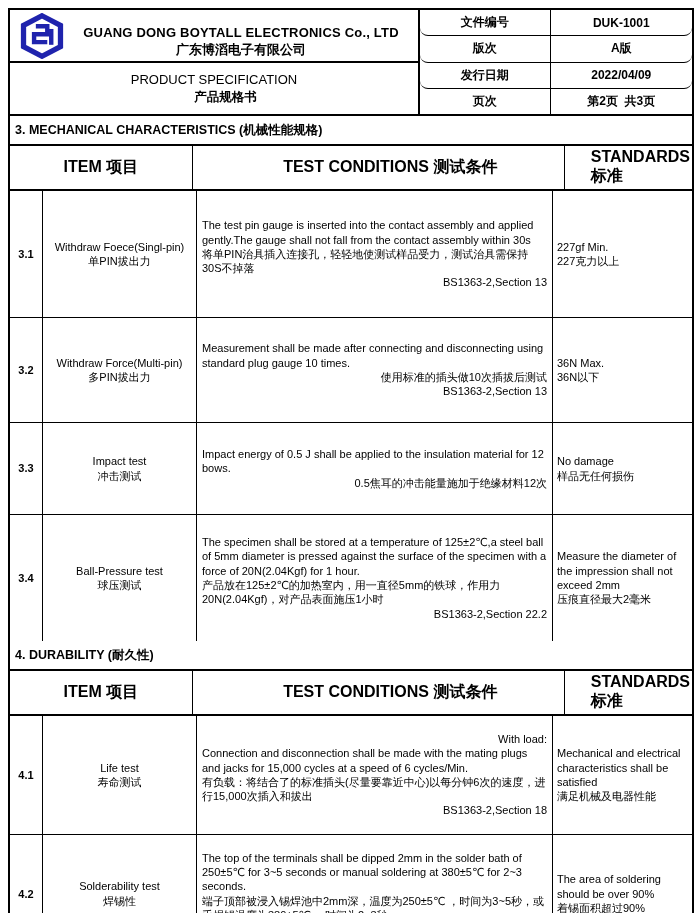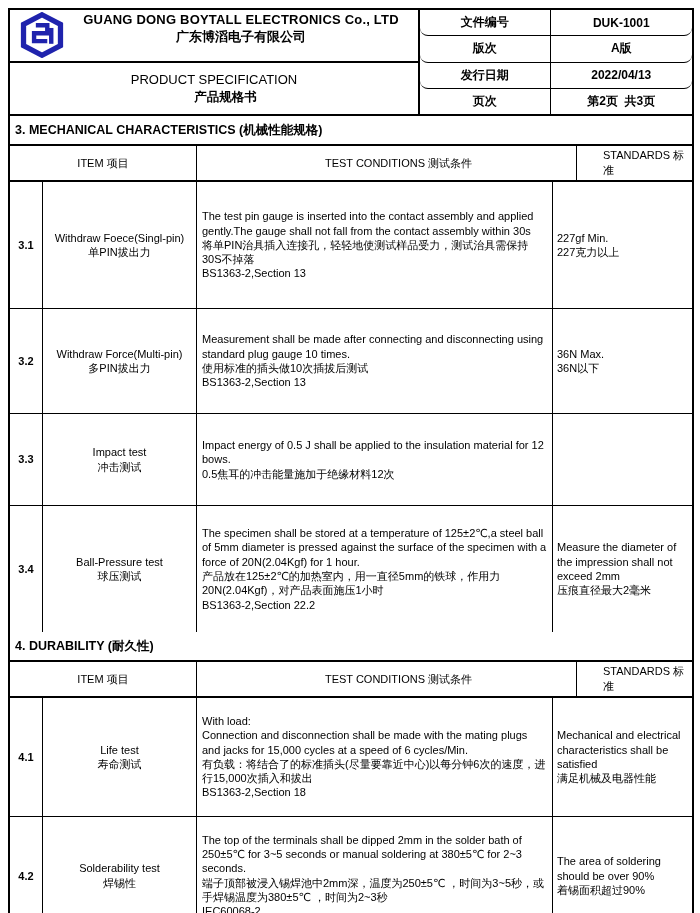--- a/index.html
+++ b/index.html
@@ -10,49 +10,49 @@
     color: #000; position: relative;
   }
   .page {
     position: absolute; left: 8px; top: 8px; width: 686px;
     border: 2px solid #000; background: #fff;
   }
 
   
   .header { display: flex; height: 106px; border-bottom: 2px solid #000; }
   .header-left { width: 410px; border-right: 2px solid #000; display: flex; flex-direction: column; }
-  .company-block { height: 53px; border-bottom: 2px solid #000; display: flex; align-items: flex-start; padding: 2px 4px 2px 10px; }
+  .company-block { height: 53px; border-bottom: 2px solid #000; display: flex; align-items: flex-end; padding: 2px 4px 2px 10px; }
   .logo { width: 44px; height: 46px; flex: 0 0 auto; margin-right: 4px; }
   .company-names { flex: 1; text-align: center; }
   .company-en { font-size: 13px; font-weight: bold; letter-spacing: 0.2px; }
   .company-zh { font-size: 13px; font-weight: bold; margin-top: 1px; }
   .spec-block { flex: 1; display: flex; flex-direction: column; justify-content: center; text-align: center; }
   .spec-en { font-size: 13px; font-weight: normal; }
   .spec-zh { font-size: 12.5px; font-weight: bold; margin-top: 2px; padding-left: 23px; }
   .header-right { flex: 1; display: flex; flex-direction: column; }
   .info-row { flex: 1; display: flex; border-radius: 8px; }
   .info-row:not(:last-child) { border-bottom: 1px solid #000; }
   .info-label { width: 48%; border-right: 1px solid #000; display: flex; align-items: center; justify-content: center; font-size: 12px; font-weight: bold; }
   .info-value { flex: 1; display: flex; align-items: center; justify-content: center; font-size: 12px; font-weight: bold; white-space: pre-wrap; }
 
   
   .section-title { min-height: 30px; display: flex; align-items: center; padding: 4px 5px; font-size: 12.5px; font-weight: bold; border-bottom: 2px solid #000; }
   .spec-table { display: flex; flex-direction: column; }
-  .spec-table .thead { display: flex; min-height: 22px; border-bottom: 2px solid #000; font-size: 11px; font-weight: normal; gap: 24px; }
+  .spec-table .thead { display: flex; min-height: 22px; border-bottom: 2px solid #000; font-size: 16px; font-weight: bold; gap: 24px; }
   .thead .th { display: flex; align-items: center; justify-content: center; padding: 2px; }
   .th-item { width: 187px; border-right: 1px solid #000; }
   .th-cond { width: 356px; border-right: 1px solid #000; }
   .th-std  { flex: 1; }
   .trow { display: flex; border-bottom: 1px solid #000; }
   .trow:last-child { border-bottom: 2px solid #000; }
   .spec-table:last-child .trow:last-child { border-bottom: none; }
   .td { border-right: 1px solid #000; display: flex; flex-direction: column; justify-content: center; font-size: 11px; line-height: 1.3; }
   .td-num  { width: 33px; align-items: center; text-align: center; font-weight: bold; }
   .td-item { width: 154px; align-items: center; text-align: center; padding: 3px; }
-  .td-cond { width: 356px; padding: 16px 5px; }
+  .td-cond { width: 356px; padding: 16px 5px; align-items: flex-end; }
   .td-std  { flex: 1; padding: 3px 4px; border-right: none; }
   .cond-line, .std-line { display: block; }
 </style>
 </head>
 <body>
 
 <div class="page">
 
   <div class="header">
     <div class="header-left">
@@ -78,21 +78,21 @@
     <div class="info-value">DUK-1001</div>
   </div>
 
   <div class="info-row">
     <div class="info-label">版次</div>
     <div class="info-value">A版</div>
   </div>
 
   <div class="info-row">
     <div class="info-label">发行日期</div>
-    <div class="info-value">2022/04/13</div>
+    <div class="info-value">2022/04/09</div>
   </div>
 
   <div class="info-row">
     <div class="info-label">页次</div>
     <div class="info-value">第2页  共3页</div>
   </div>
 </div>
   </div>
 
   <div id="sections">
@@ -142,20 +142,24 @@
   <div class="trow" style="min-height: 92px;">
     <div class="td td-num">3.3</div>
     <div class="td td-item">
       <span class="item-en">Impact test</span>
       <span class="item-zh">冲击测试</span>
     </div>
     <div class="td td-cond">
               <div class="cond-line">Impact energy of 0.5 J shall be applied to the insulation material for 12 bows.</div>
               <div class="cond-line">0.5焦耳的冲击能量施加于绝缘材料12次</div>
             </div>
+    <div class="td td-std">
+              <div class="std-line">No damage</div>
+              <div class="std-line">样品无任何损伤</div>
+            </div>
   </div>
 
   <div class="trow" style="min-height: 126px;">
     <div class="td td-num">3.4</div>
     <div class="td td-item">
       <span class="item-en">Ball-Pressure test</span>
       <span class="item-zh">球压测试</span>
     </div>
     <div class="td td-cond">
               <div class="cond-line">The specimen shall be stored at a temperature of 125±2℃,a steel ball of 5mm diameter is pressed against the surface of the specimen with a force of 20N(2.04Kgf) for 1 hour.</div>

